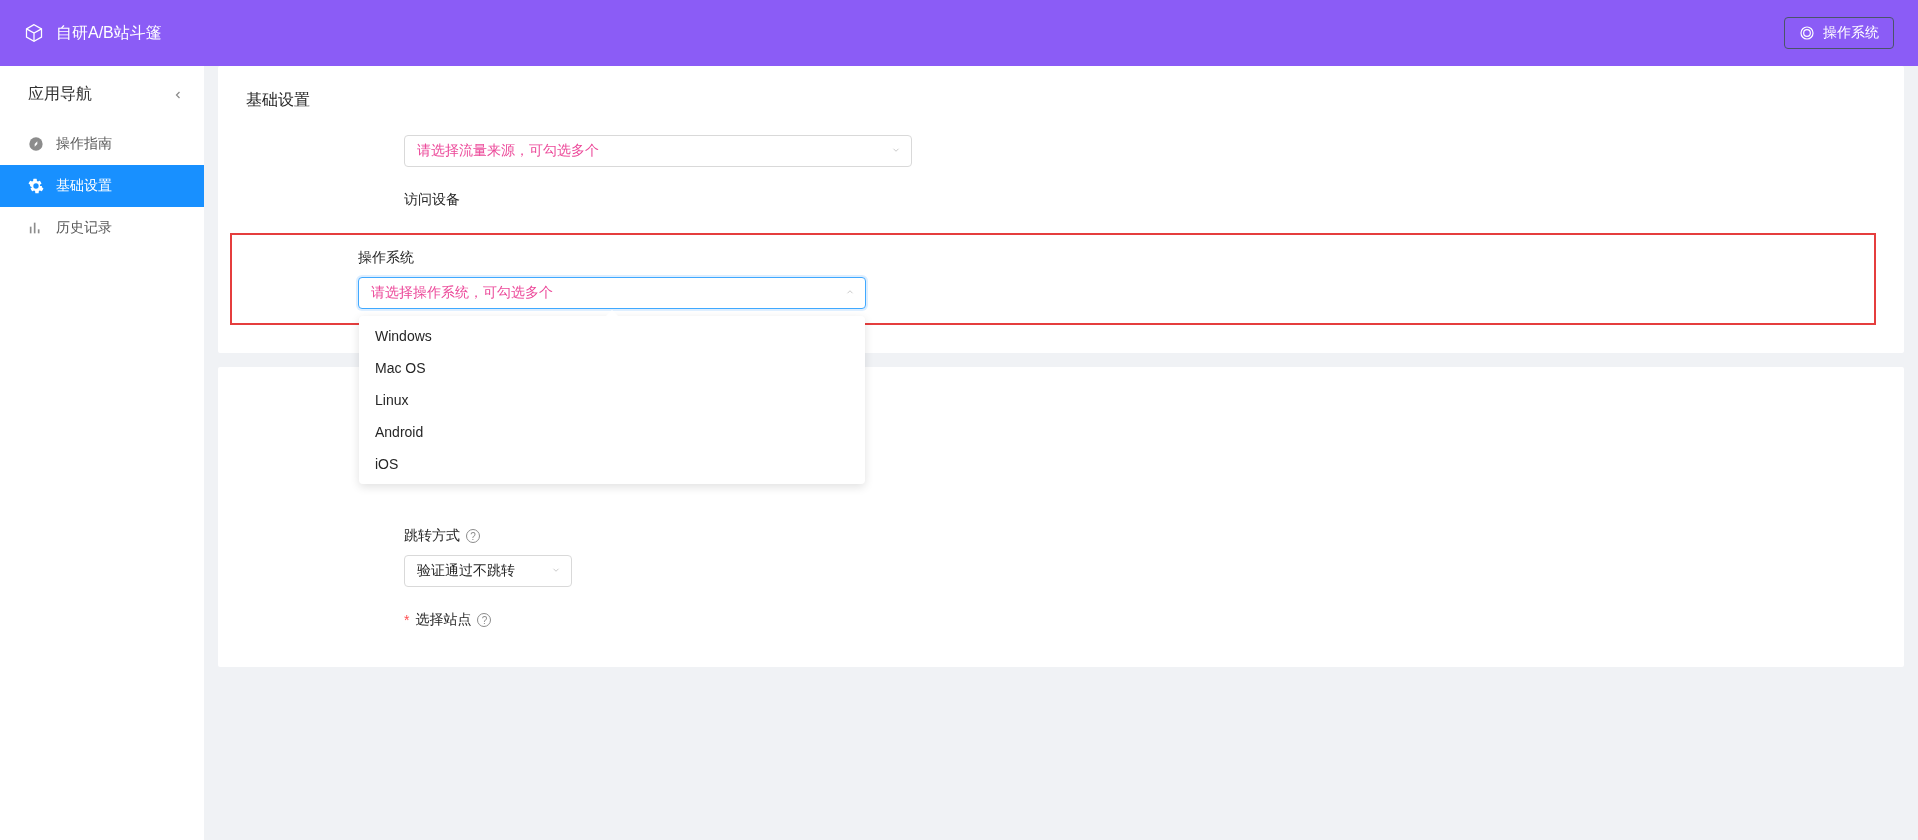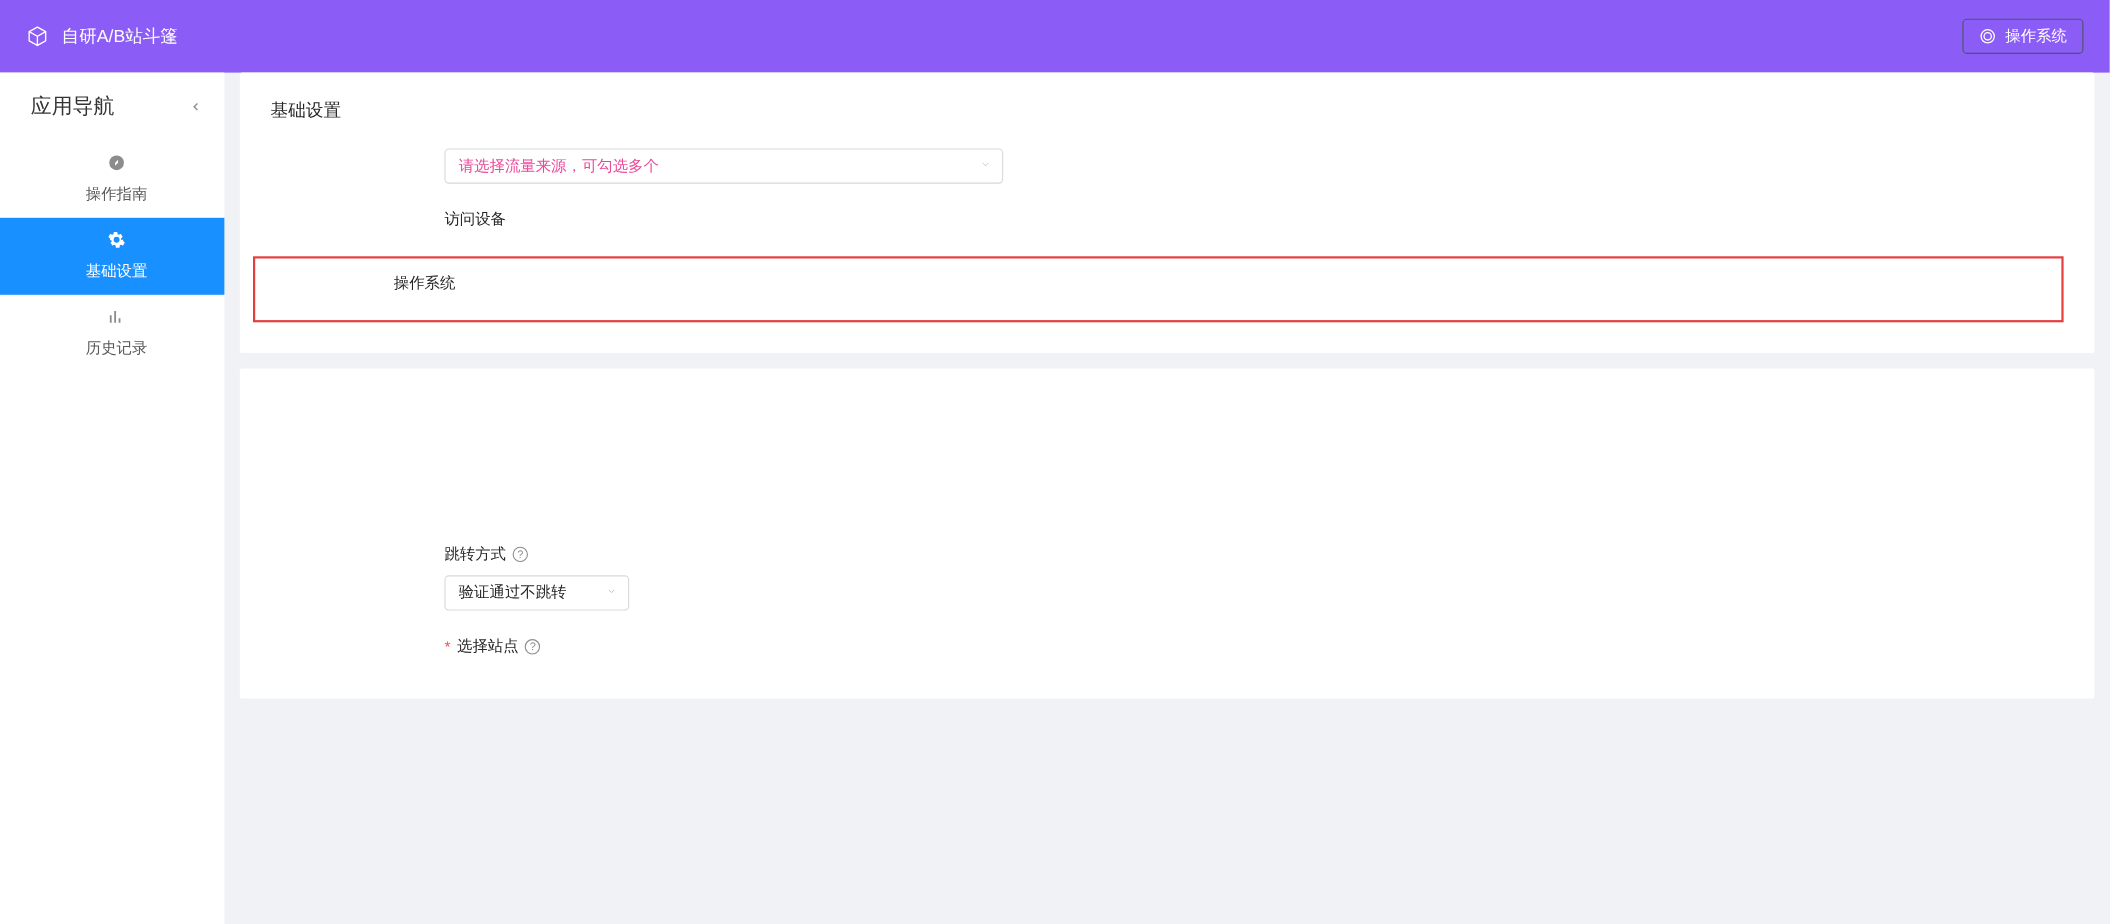--- a/index.html
+++ b/index.html
@@ -59,32 +59,31 @@
     .sidebar {
       width: 204px;
       background: #fff;
       flex-shrink: 0;
     }
     .sidebar-header {
       display: flex;
       align-items: center;
       justify-content: space-between;
       padding: 18px 20px 18px 28px;
-      font-size: 19px;
+      font-size: 16px;
       color: #333;
     }
     .nav-item {
       display: flex;
       align-items: center;
       gap: 12px;
       padding: 12px 20px 12px 28px;
       cursor: pointer;
       color: #595959;
       font-size: 14px;
-      flex-direction: column;
     }
     .nav-item.active {
       background: #1890ff;
       color: #fff;
     }
     .nav-icon {
       width: 16px;
       height: 16px;
       display: flex;
       align-items: center;
@@ -306,20 +305,35 @@
           </div>
         </div>
 
         <div class="form-group">
           <div class="form-label">访问设备</div>
         </div>
 
         <div class="highlighted-box">
           <div class="form-group">
             <div class="form-label">操作系统</div>
+            <div class="select focused" style="position:relative;">
+              <span class="select-placeholder">请选择操作系统，可勾选多个</span>
+              <span class="select-arrow">
+                <svg width="10" height="10" viewBox="0 0 24 24" fill="none" stroke="#bfbfbf" stroke-width="2">
+                  <polyline points="6 15 12 9 18 15"></polyline>
+                </svg>
+              </span>
+              <div class="dropdown">
+                <div class="dropdown-item">Windows</div>
+                <div class="dropdown-item">Mac OS</div>
+                <div class="dropdown-item">Linux</div>
+                <div class="dropdown-item">Android</div>
+                <div class="dropdown-item">iOS</div>
+              </div>
+            </div>
           </div>
         </div>
       </div>
     </div>
 
     <div class="blank-card">
       <div class="second-block-inner">
         <div class="form-group" style="padding-left:0;">
           <div class="form-label">
             <span>跳转方式</span>

